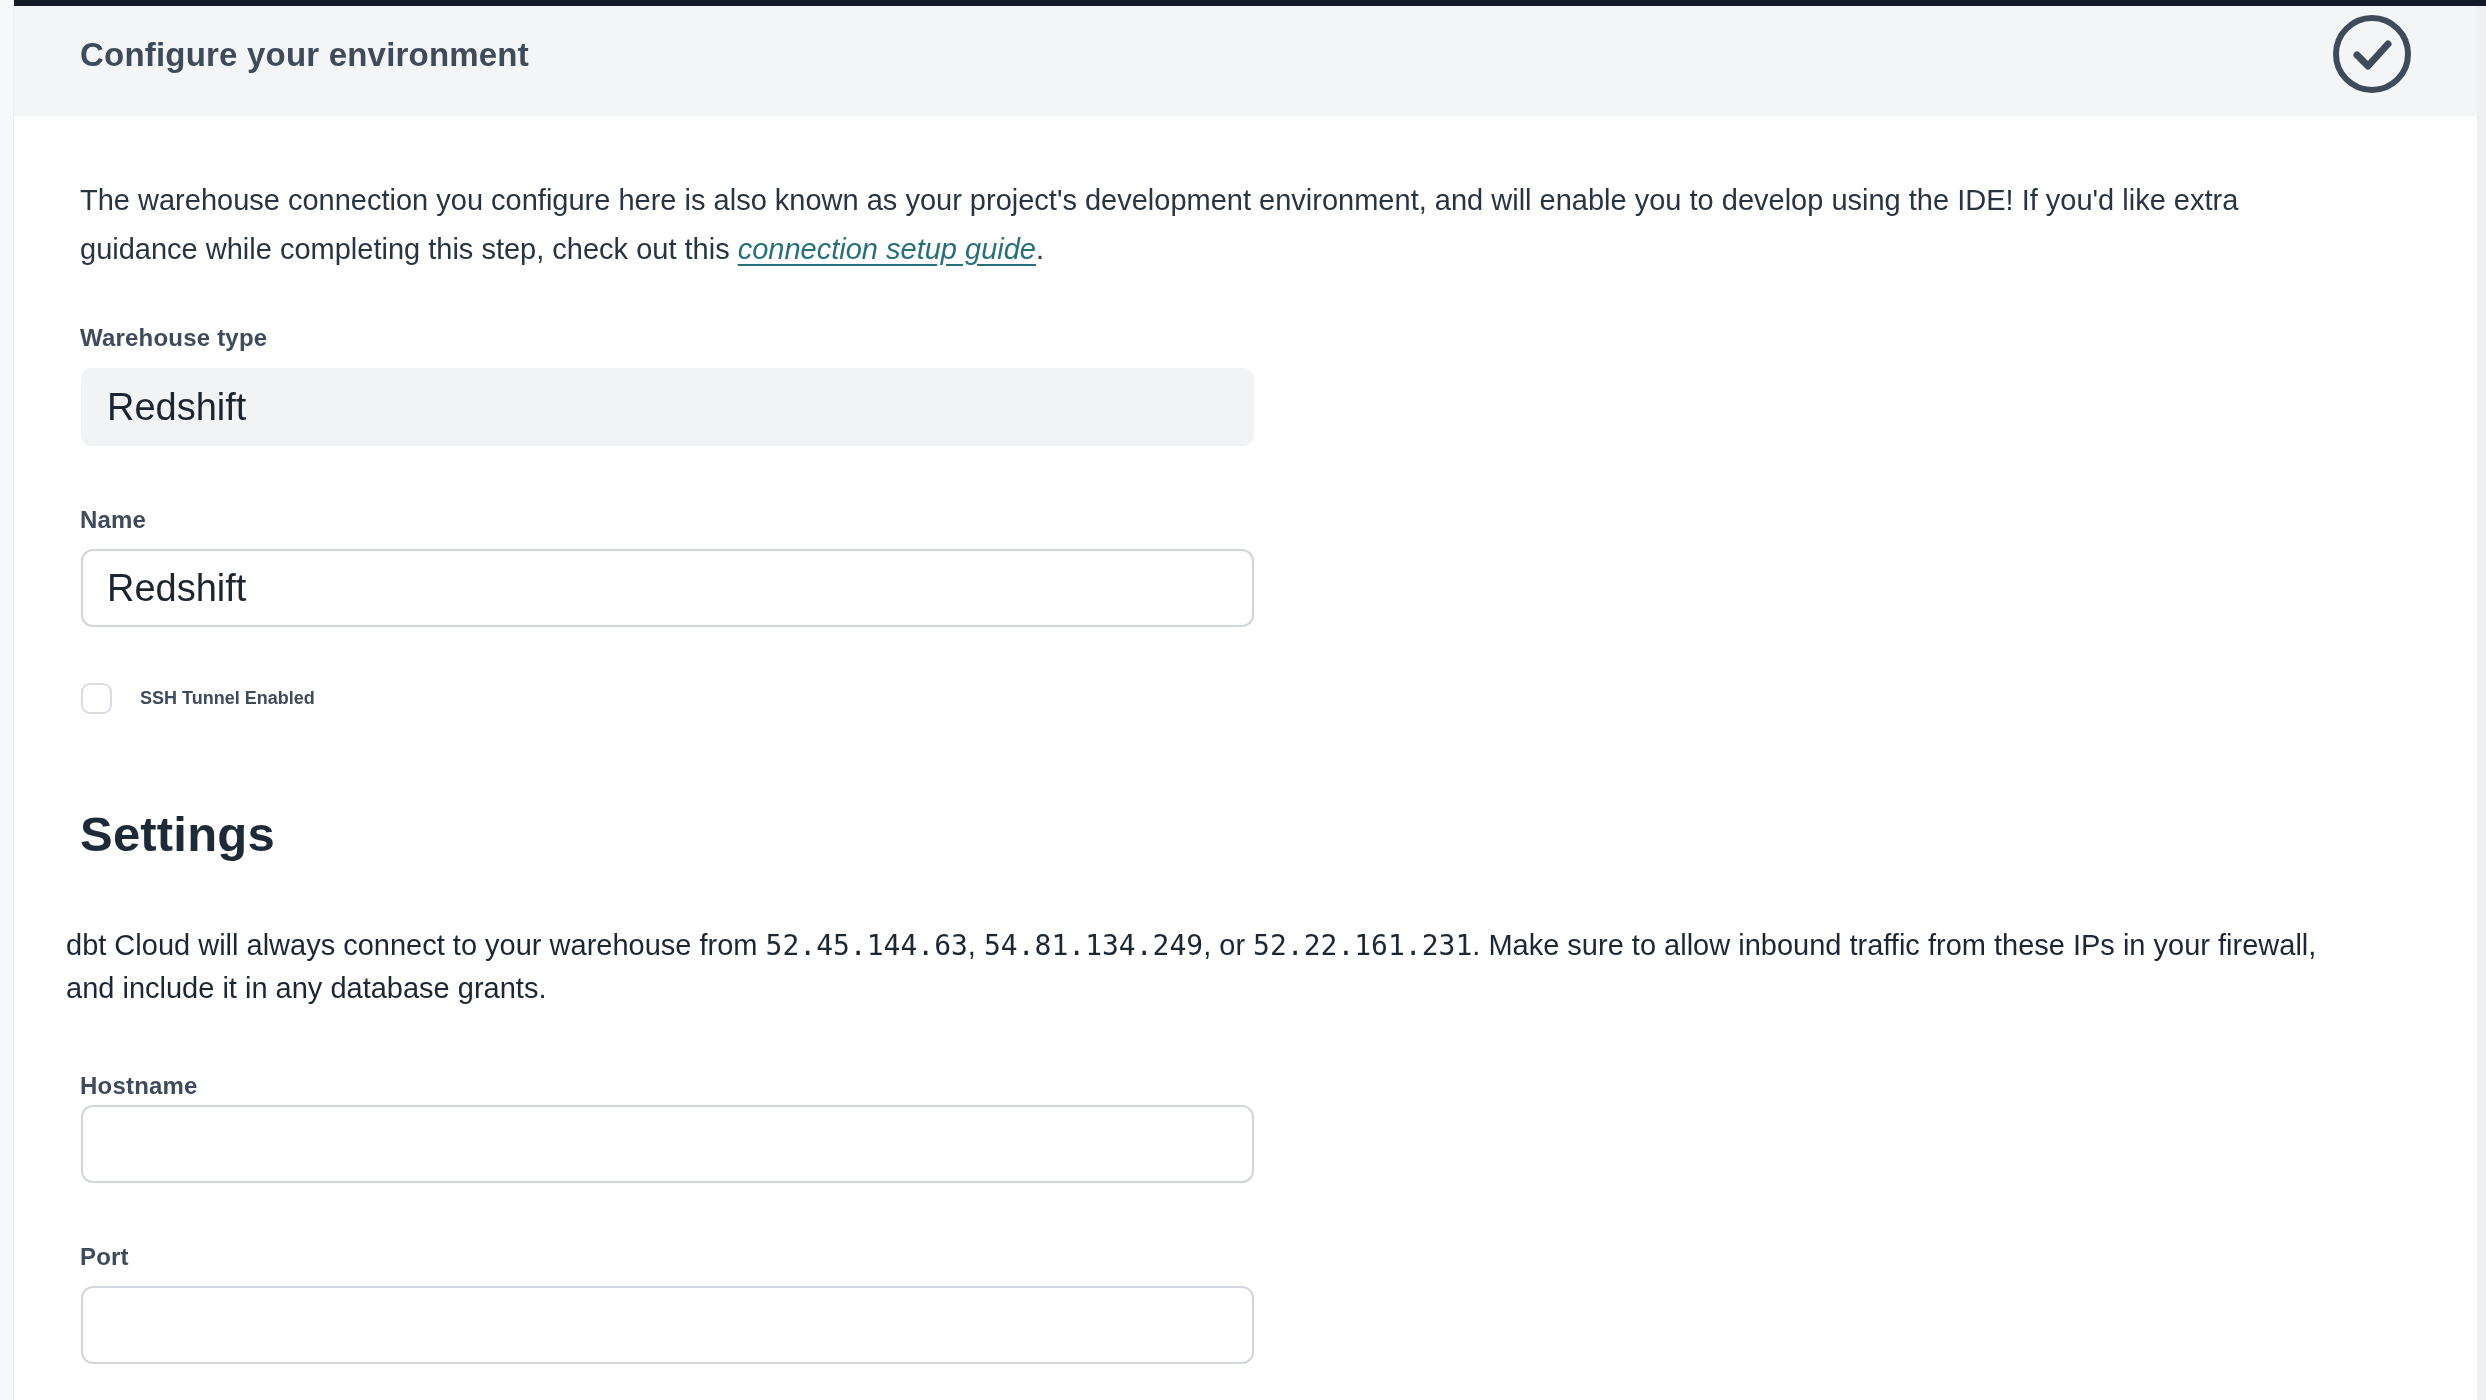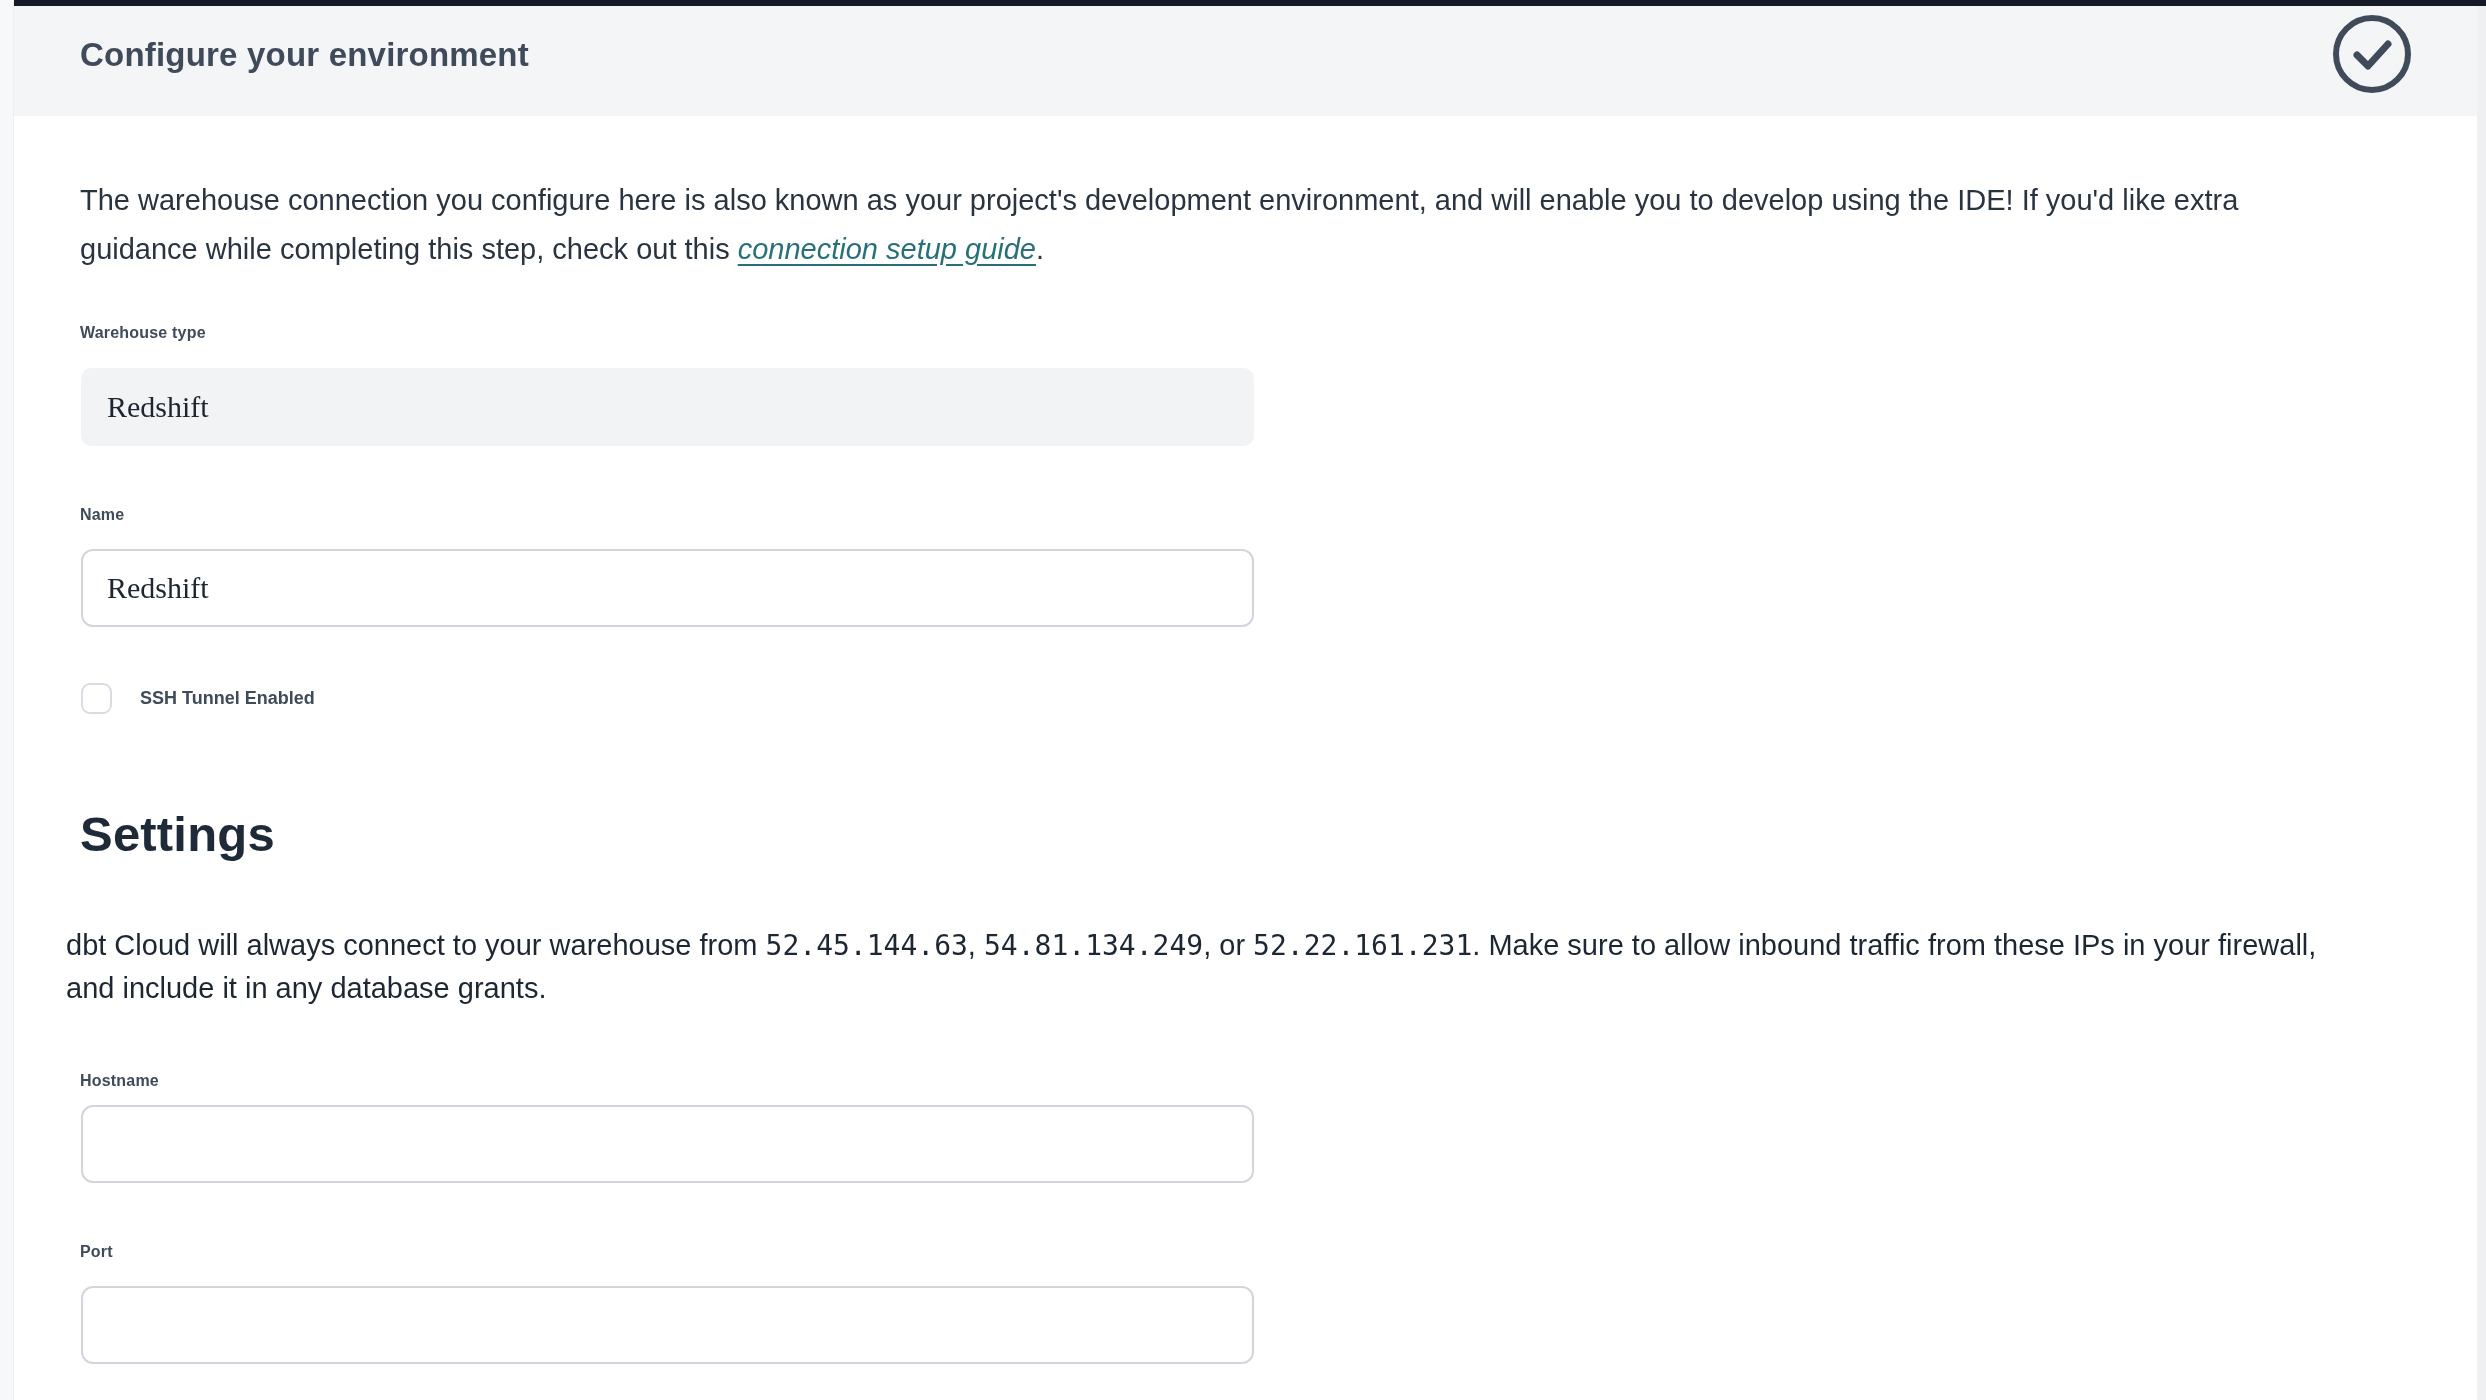--- a/index.html
+++ b/index.html
@@ -77,35 +77,35 @@
   .intro a {
     color: #27707a;
     text-decoration: underline;
     text-underline-offset: 5px;
     font-style: italic;
   }
 
   .field-label {
     position: absolute;
     left: 66px;
-    font-size: 16px;
+    font-size: 24px;
     font-weight: 700;
     color: #3f4a5b;
     letter-spacing: 0.2px;
   }
 
   .field-box {
     position: absolute;
     left: 67px;
     width: 1173px;
     height: 78px;
     border-radius: 10px;
-    font-size: 30px;
+    font-size: 38px;
     color: #1c2530;
-    font-family: Liberation Serif, serif;
+    font-family: Liberation Sans, sans-serif;
   }
 
   .field-readonly {
     background: #f2f3f5;
     border: none;
     display: flex;
     align-items: center;
     padding-left: 26px;
   }
 

